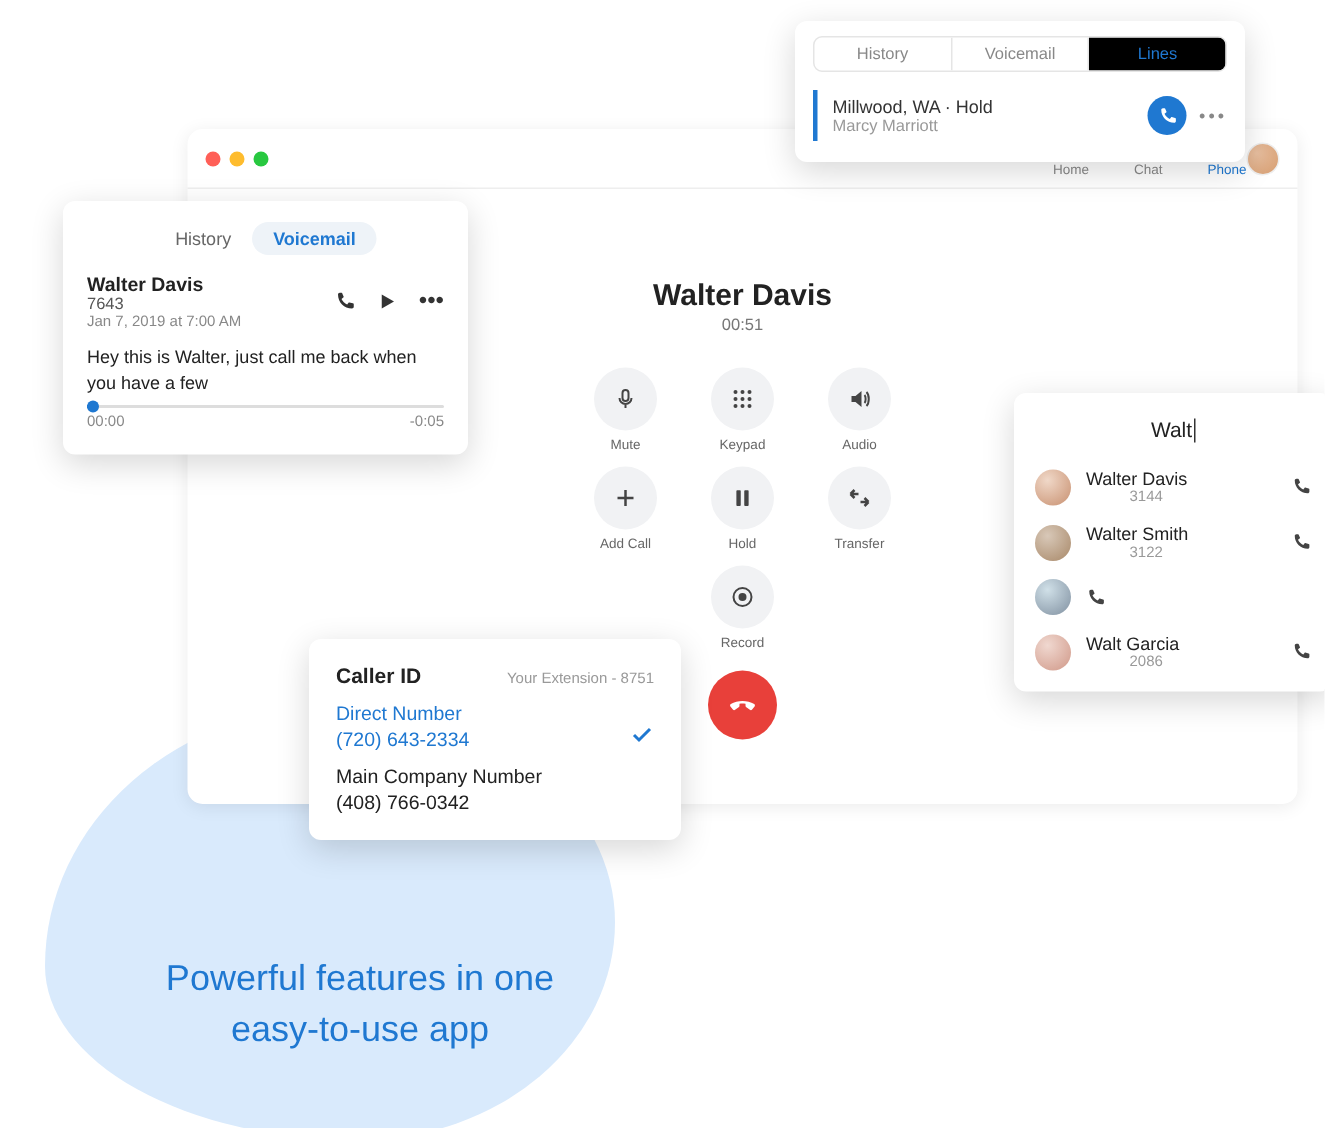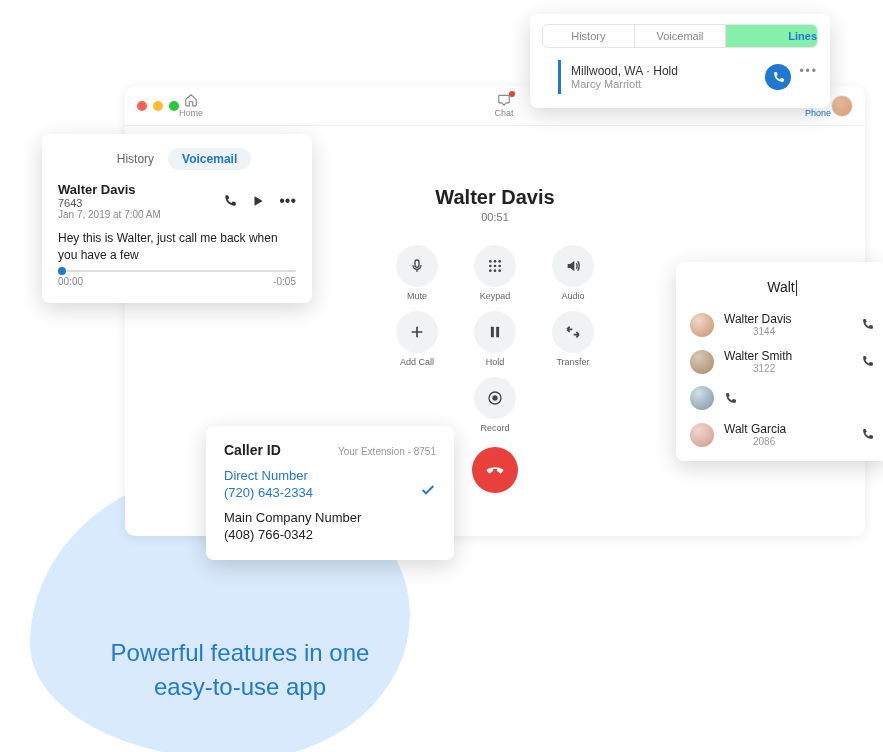--- a/index.html
+++ b/index.html
@@ -45,21 +45,21 @@
     display: flex; align-items: center;
     padding: 0 12px;
   }
   .dots { display: flex; gap: 6px; }
   .dot { width: 10px; height: 10px; border-radius: 50%; }
   .dot.red { background: #ff5f57; }
   .dot.yellow { background: #febc2e; }
   .dot.green { background: #28c840; }
   .nav {
     flex: 1;
-    display: flex; justify-content: space-between; gap: 16px;
+    display: flex; justify-content: flex-end; gap: 30px;
   }
   .nav-item { display: flex; flex-direction: column; align-items: center; gap: 1px; font-size: 9px; color: #888; }
   .nav-item.active { color: #1f78d1; }
   .nav-item svg, .nav-item .icon { display: block; }
   .avatar-tiny {
     width: 22px; height: 22px; border-radius: 50%;
     background: radial-gradient(circle at 30% 30%, #e8bfa0, #d69d70);
     border: 1px solid #eee;
   }
 
@@ -143,32 +143,31 @@
     box-shadow: 0 6px 22px rgba(0,0,0,0.16);
     padding: 10px 12px 14px;
     z-index: 5;
   }
   .ln-tabs {
     display: flex; border: 1px solid #e5e5e5; border-radius: 6px; overflow: hidden;
     margin-bottom: 12px;
   }
   .ln-tab { flex: 1; text-align: center; padding: 5px 0; font-size: 11px; color: #888; border-right: 1px solid #e5e5e5; }
   .ln-tab:last-child { border-right: none; }
-  .ln-tab.active { color: #1f78d1; font-weight: 700; background: #86efac; text-align: right; }
+  .ln-tab.active { color: #1f78d1; font-weight: 400; background: #000000; }
   .presence { display: flex; align-items: center; gap: 6px; font-size: 13px; font-weight: 700; }
   .presence .dot-g { width: 7px; height: 7px; border-radius: 50%; background: #28c840; }
   .sub { font-size: 11px; color: #888; margin-left: 13px; }
   .popout { color: #aaa; font-size: 13px; }
   .ln-row1 { display: flex; justify-content: space-between; align-items: center; }
   .line-entry {
-    display: flex; align-items: flex-start;
+    display: flex; align-items: center;
     border-left: 3px solid #1f78d1;
     padding: 4px 0 4px 10px;
     margin-top: 12px;
-    margin-left: 16px;
   }
   .line-entry .info { flex: 1; font-size: 12px; }
   .line-entry .info .loc { color: #333; }
   .line-entry .info .cname { color: #999; font-size: 11px; }
   .pill-btn {
     width: 26px; height: 26px; border-radius: 50%;
     background: #1f78d1; display: flex; align-items: center; justify-content: center;
   }
   .dots3 { letter-spacing: 2px; color: #888; margin-left: 8px; font-size: 12px; }
 

